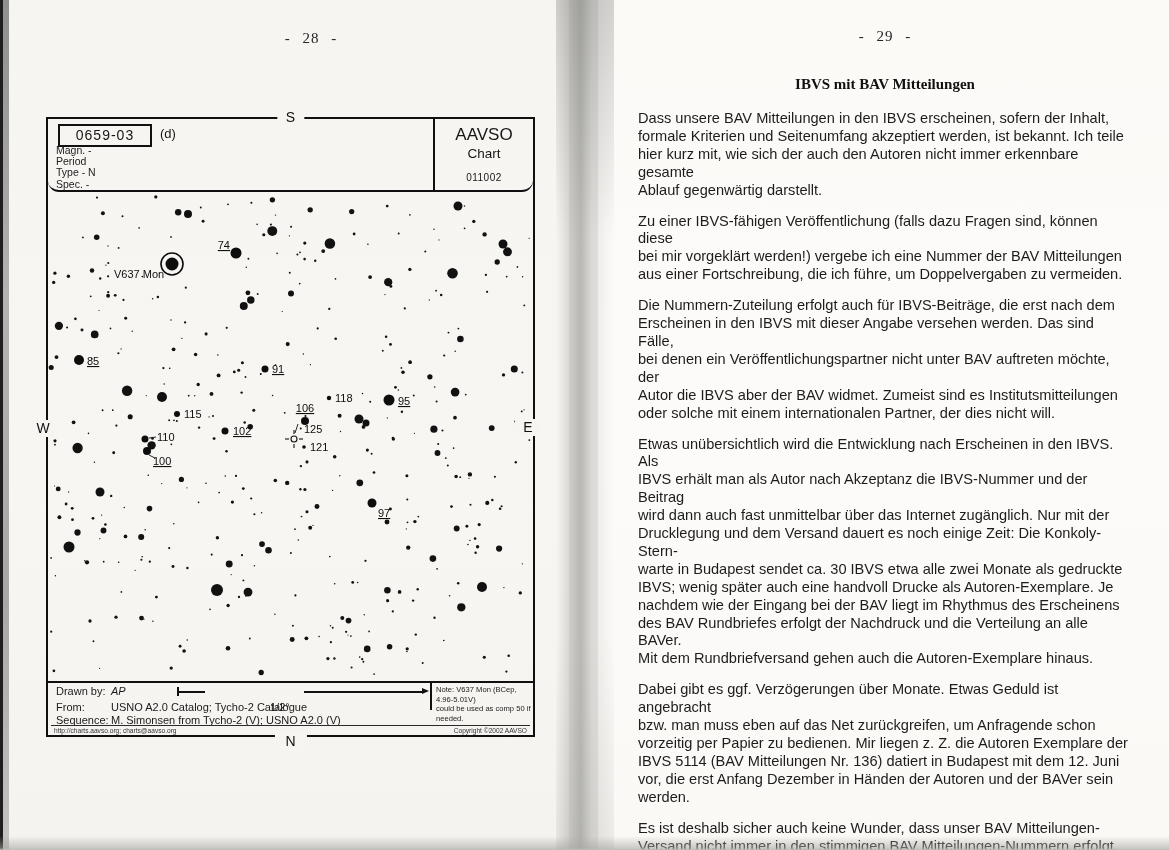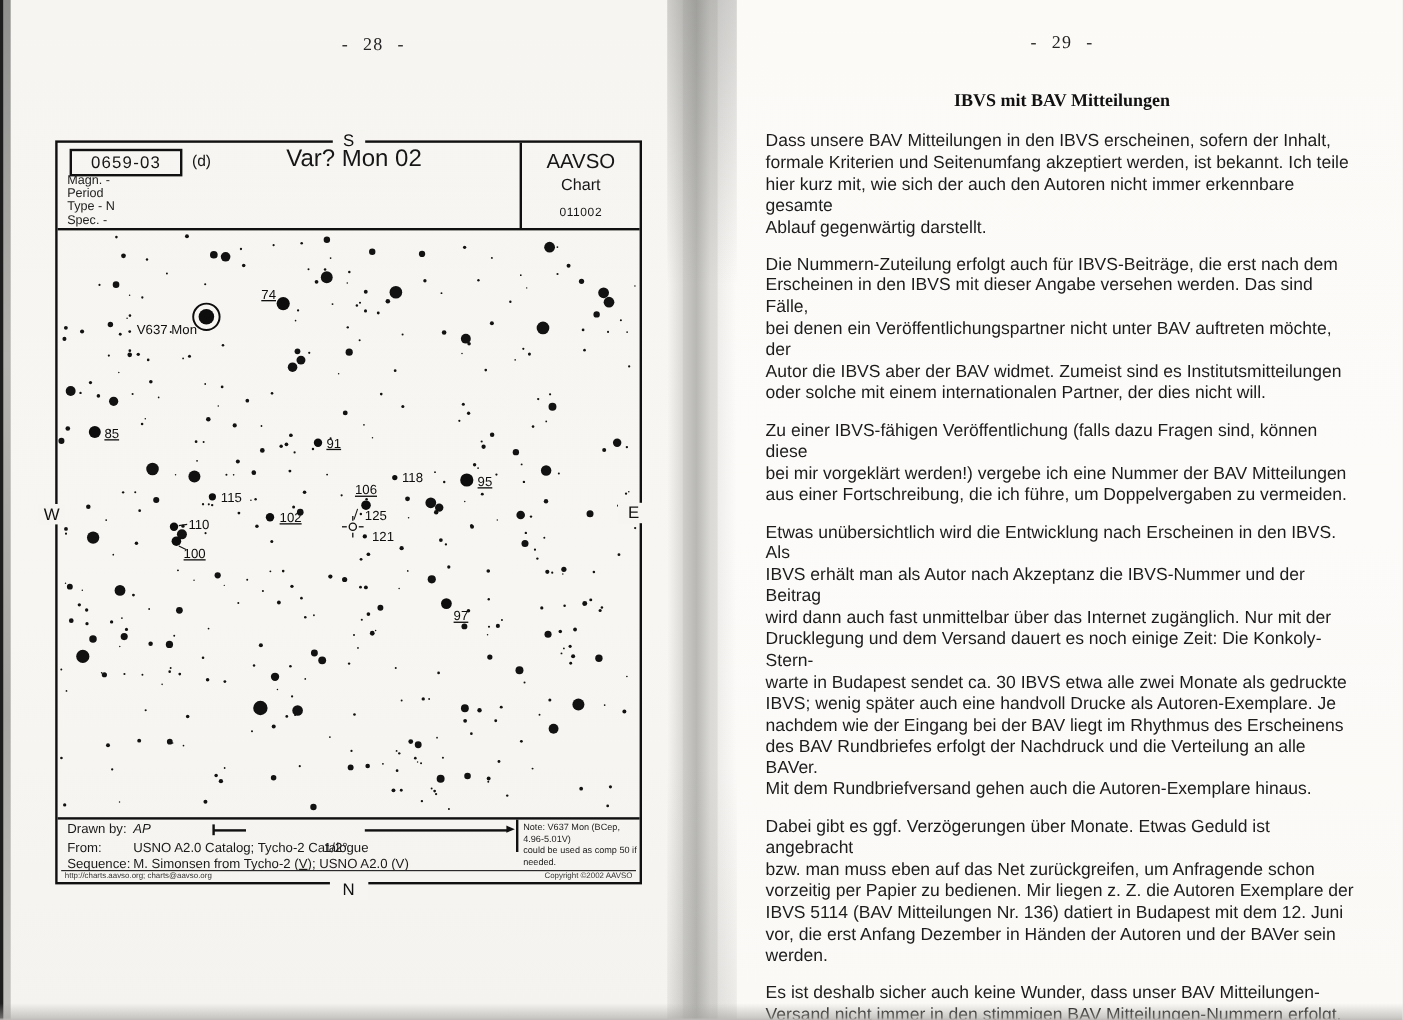--- a/index.html
+++ b/index.html
@@ -25,21 +25,21 @@
     background:linear-gradient(180deg,rgba(150,150,148,0) 0%,rgba(165,164,160,0.55) 85%,#bdbcb8 100%);}
 
   .pageno{position:absolute;font-family:"Liberation Serif", serif;font-size:15px;
     letter-spacing:1px;word-spacing:7px;color:#242424;}
   .pageno-left{left:262px;top:30px;width:80px;text-align:center;}
   .pageno-right{left:247px;top:28px;width:80px;text-align:center;}
 
   
   .chartbox{position:absolute;left:37px;top:117px;width:489px;height:620px;
     border:2px solid #101010;box-sizing:border-box;}
-  .chart-header{position:relative;height:71px;border-bottom:2px solid #101010;}
+  .chart-header{position:relative;height:71px;border-bottom:2px solid #101010;border-radius:11px;}
   .id-box{position:absolute;left:10px;top:5px;width:90px;height:19px;border:2px solid #111;
     font-size:14px;letter-spacing:1px;text-align:center;line-height:19px;}
   .hdr-suffix{position:absolute;left:112px;top:7px;font-size:13px;}
   .hdr-title{position:absolute;left:118px;top:2px;width:258px;text-align:center;font-size:20px;}
   .hdr-left{position:absolute;left:8px;top:26px;font-size:10.5px;line-height:11.2px;color:#222;}
   .coords{position:absolute;left:142px;top:27px;font-size:12px;}
   .coord-row{line-height:22px;white-space:nowrap;}
   .coord-row .ep{margin-right:14px;}
   .coord-row .ra{margin-right:14px;}
   .coord-row sup{font-size:8px;vertical-align:4px;}
@@ -88,21 +88,20 @@
 
     <div class="chartbox">
       <span class="compass compass-s">S</span>
       <span class="compass compass-n">N</span>
       <span class="compass compass-w">W</span>
       <span class="compass compass-e">E</span>
 
       <div class="chart-header">
         <div class="id-box">0659-03</div>
         <span class="hdr-suffix">(d)</span>
-        <div class="hdr-title">Var? Mon 02</div>
         <div class="hdr-left">
           <div>Magn. -</div>
           <div>Period</div>
           <div>Type  -  N</div>
           <div>Spec. -</div>
         </div>
         <div class="hdr-right">
           <div class="org-name">AAVSO</div>
           <div class="org-sub">Chart</div>
           <div class="org-code">011002</div>
@@ -590,28 +589,28 @@
   </div>
 
   <div class="page-right">
     <div class="pageno pageno-right">- 29 -</div>
     <div class="article">
       <h3>IBVS mit BAV Mitteilungen</h3>
       <p>Dass unsere BAV Mitteilungen in den  IBVS erscheinen, sofern der Inhalt,
 formale Kriterien und Seitenumfang akzeptiert werden, ist bekannt. Ich teile
 hier kurz mit, wie sich der auch den Autoren nicht immer erkennbare gesamte
 Ablauf  gegenwärtig darstellt.</p>
+      <p>Zu einer IBVS-fähigen Veröffentlichung (falls dazu Fragen sind, können diese
+bei mir vorgeklärt werden!) vergebe ich eine Nummer der BAV Mitteilungen
+aus einer Fortschreibung, die ich führe, um Doppelvergaben zu vermeiden.</p>
       <p>Die Nummern-Zuteilung erfolgt auch für IBVS-Beiträge, die erst nach dem
 Erscheinen in den IBVS mit dieser Angabe versehen werden. Das sind Fälle,
 bei denen ein Veröffentlichungspartner nicht unter BAV auftreten möchte, der
 Autor die IBVS aber der BAV widmet. Zumeist sind es Institutsmitteilungen
 oder solche mit einem internationalen Partner, der dies nicht will.</p>
-      <p>Zu einer IBVS-fähigen Veröffentlichung (falls dazu Fragen sind, können diese
-bei mir vorgeklärt werden!) vergebe ich eine Nummer der BAV Mitteilungen
-aus einer Fortschreibung, die ich führe, um Doppelvergaben zu vermeiden.</p>
       <p>Etwas unübersichtlich wird die Entwicklung nach Erscheinen in den IBVS. Als
 IBVS erhält man als Autor nach Akzeptanz die IBVS-Nummer und der Beitrag
 wird dann auch fast unmittelbar über das Internet zugänglich. Nur mit der
 Drucklegung und dem Versand dauert es noch einige Zeit: Die Konkoly-Stern-
 warte in Budapest  sendet ca. 30 IBVS etwa alle zwei Monate als gedruckte
 IBVS; wenig später auch eine handvoll Drucke als Autoren-Exemplare. Je
 nachdem wie der Eingang bei der BAV liegt im Rhythmus des Erscheinens
 des BAV Rundbriefes erfolgt der Nachdruck und die Verteilung an alle BAVer.
 Mit dem Rundbriefversand gehen auch die Autoren-Exemplare hinaus.</p>
       <p>Dabei gibt es ggf. Verzögerungen über Monate. Etwas Geduld ist angebracht

